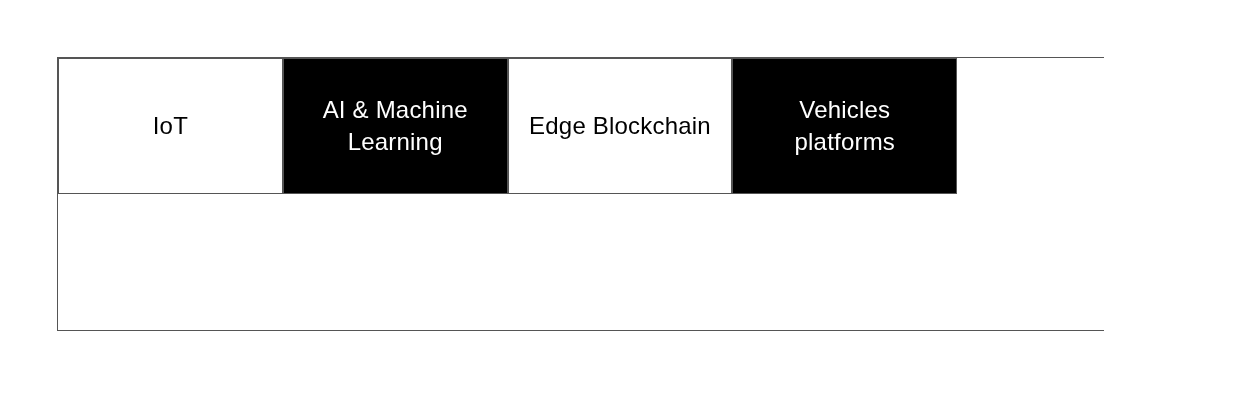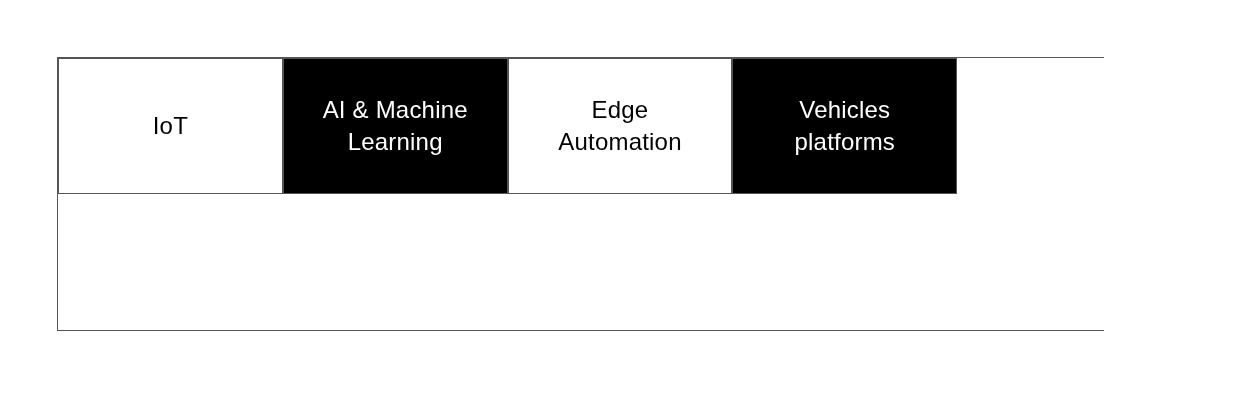--- a/index.html
+++ b/index.html
@@ -62,21 +62,21 @@
       <span data-name="cell-label-ai-machine-learning">AI &amp; Machine Learning</span>
     </div>
 
 
 
 
 
 
 
     <div data-name="grid-cell" class="light">
-      <span data-name="cell-label-edge-computing">Edge Automation</span>
+      <span data-name="cell-label-edge-computing">Edge Blockchain</span>
     </div>
 
     <div data-name="grid-cell" class="dark">
       <span data-name="cell-label-metaverse-platforms">Vehicles platforms</span>
     </div>
 
   </div>
 </div>
 
 </body></html>

